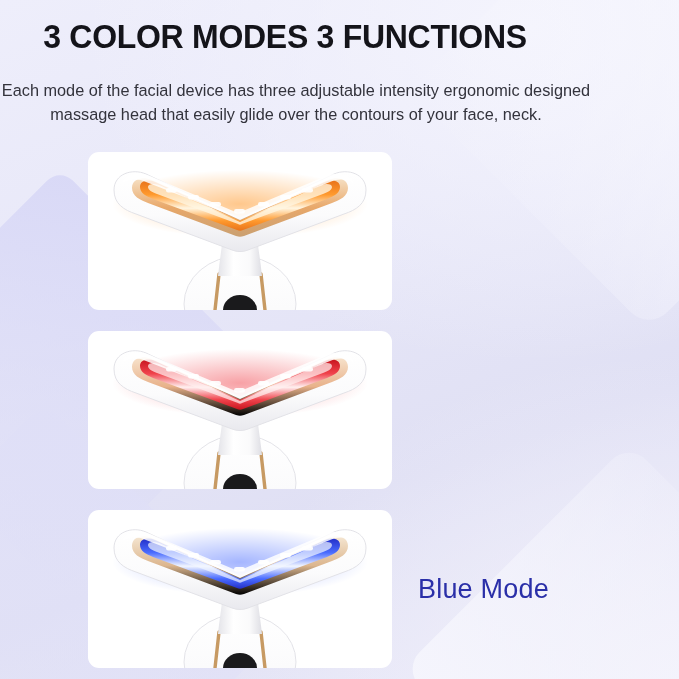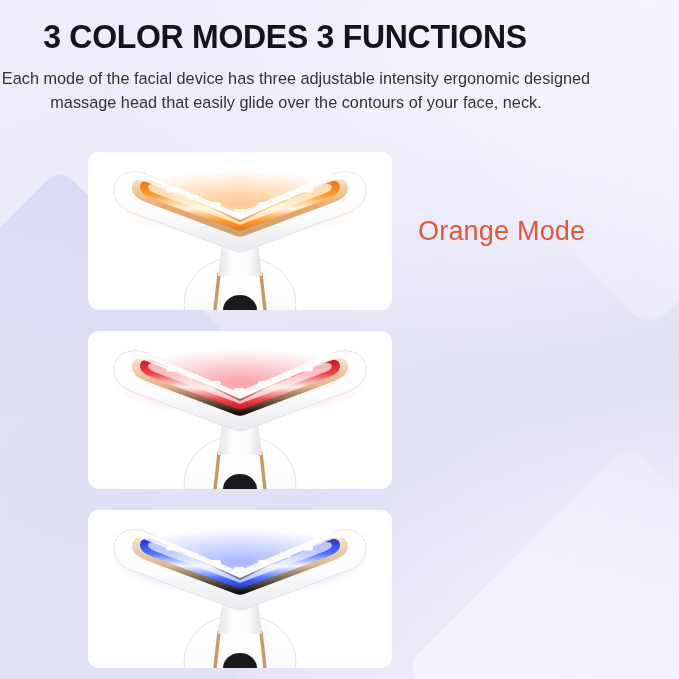--- a/index.html
+++ b/index.html
@@ -71,21 +71,21 @@
     padding-top: 17px;
     font-size: 33px;
     line-height: 40px;
     font-weight: 700;
     letter-spacing: -0.3px;
     color: #14141a;
     font-family: "Liberation Sans", sans-serif;
     transform: scaleX(0.97);
   }
   .subtitle {
-    margin: 4px auto;
+    margin: 16px auto;
     padding-top: 6px;
     width: 592px;
     font-size: 16.3px;
     line-height: 23.5px;
     color: #33333c;
     font-family: "Liberation Sans", sans-serif;
   }
 
   
   .row {
@@ -217,21 +217,20 @@
               <rect x="170" y="50" width="11" height="4.5" rx="2.2"></rect>
               <rect x="192" y="43" width="11" height="4.5" rx="2.2"></rect>
               <rect x="214" y="36" width="11" height="4.5" rx="2.2"></rect>
             </g>
 
             <path d="M34 32 C36 23 50 19 62 24 L150 61 L238 24 C250 19 264 23 266 32 C262 27 250 26 242 30 L154 66 C153 67 151 67 150 66 L58 30 C50 26 38 27 34 32 Z" fill="#ffffff" opacity="0.85"></path>
           </g>
         </svg>
       </div>
     </div>
-    <div class="mode-label" style="color:#e2563a">Orange Mode</div>
   </div>
 
   <div class="row row-2">
     <div class="card">
       <div class="device">
         <svg viewBox="0 0 304 158" xmlns="http://www.w3.org/2000/svg" aria-hidden="true">
           <defs>
             <linearGradient id="bodyG2" x1="0" y1="0" x2="0" y2="1">
               <stop offset="0" stop-color="#ffffff"></stop>
               <stop offset="0.55" stop-color="#fbfbfc"></stop>
@@ -349,15 +348,16 @@
               <rect x="146" y="57" width="11" height="4.5" rx="2.2"></rect>
               <rect x="170" y="50" width="11" height="4.5" rx="2.2"></rect>
               <rect x="192" y="43" width="11" height="4.5" rx="2.2"></rect>
               <rect x="214" y="36" width="11" height="4.5" rx="2.2"></rect>
             </g>
             <path d="M34 32 C36 23 50 19 62 24 L150 61 L238 24 C250 19 264 23 266 32 C262 27 250 26 242 30 L154 66 C153 67 151 67 150 66 L58 30 C50 26 38 27 34 32 Z" fill="#ffffff" opacity="0.85"></path>
           </g>
         </svg>
       </div>
     </div>
+    <div class="mode-label" style="color:#2a2fa8">Blue Mode</div>
   </div>
 
 </div>
 
 </body></html>

